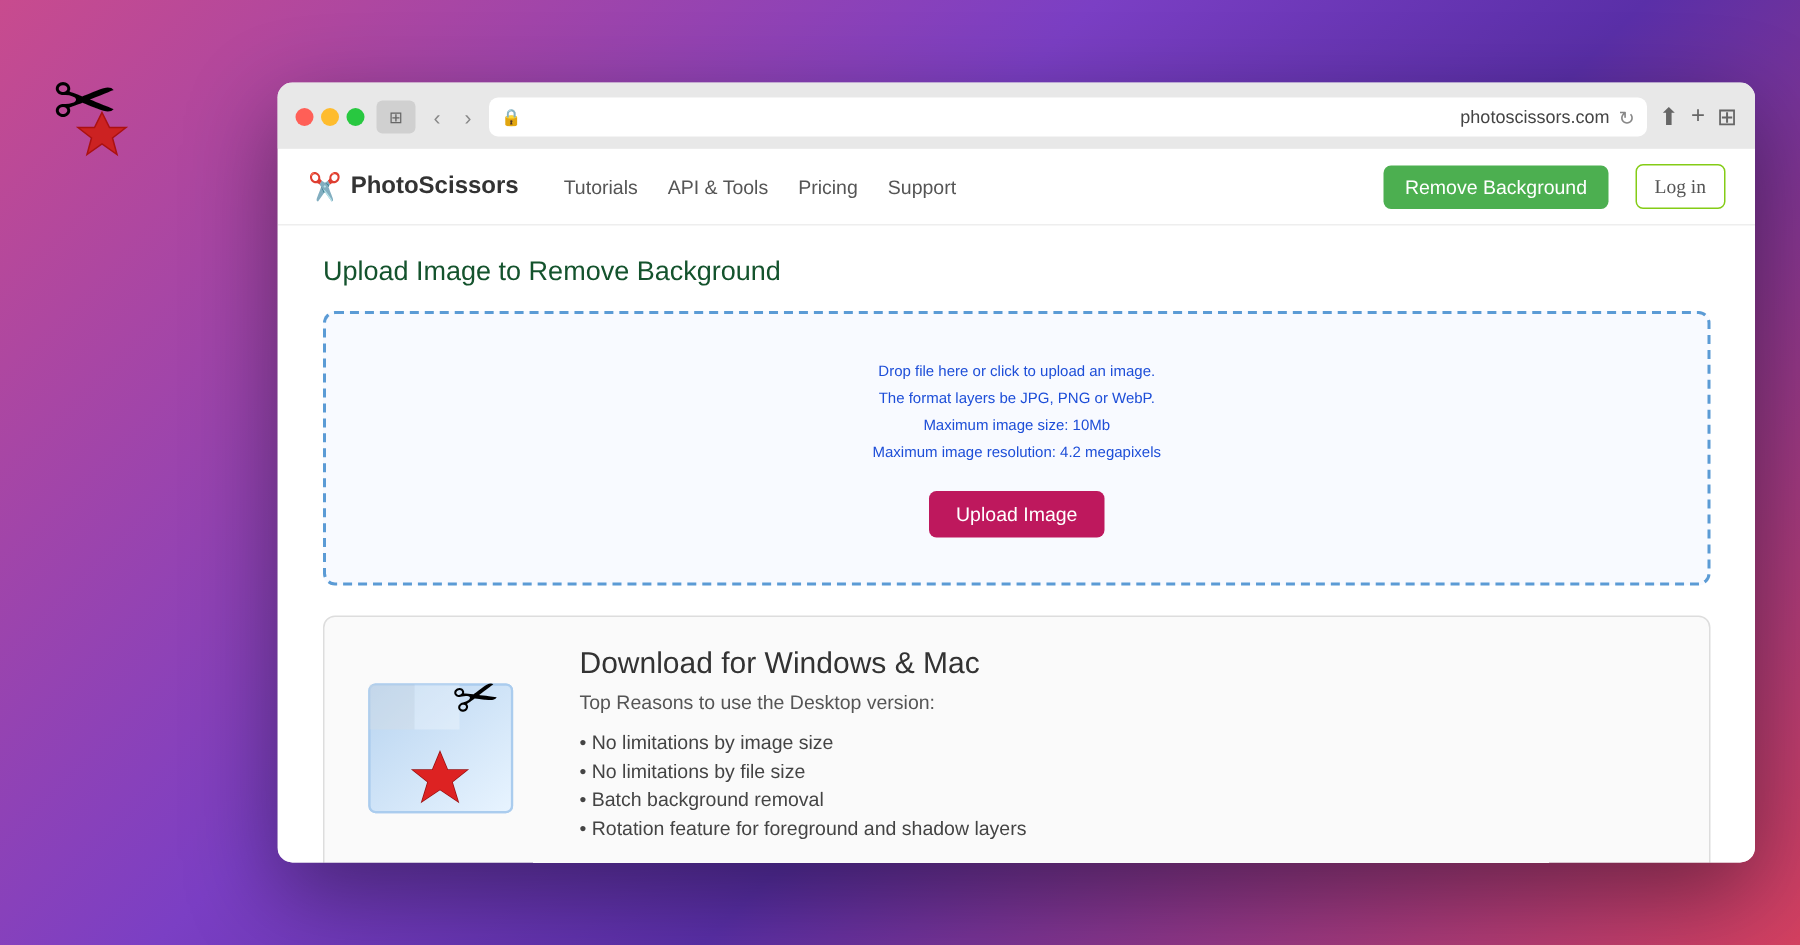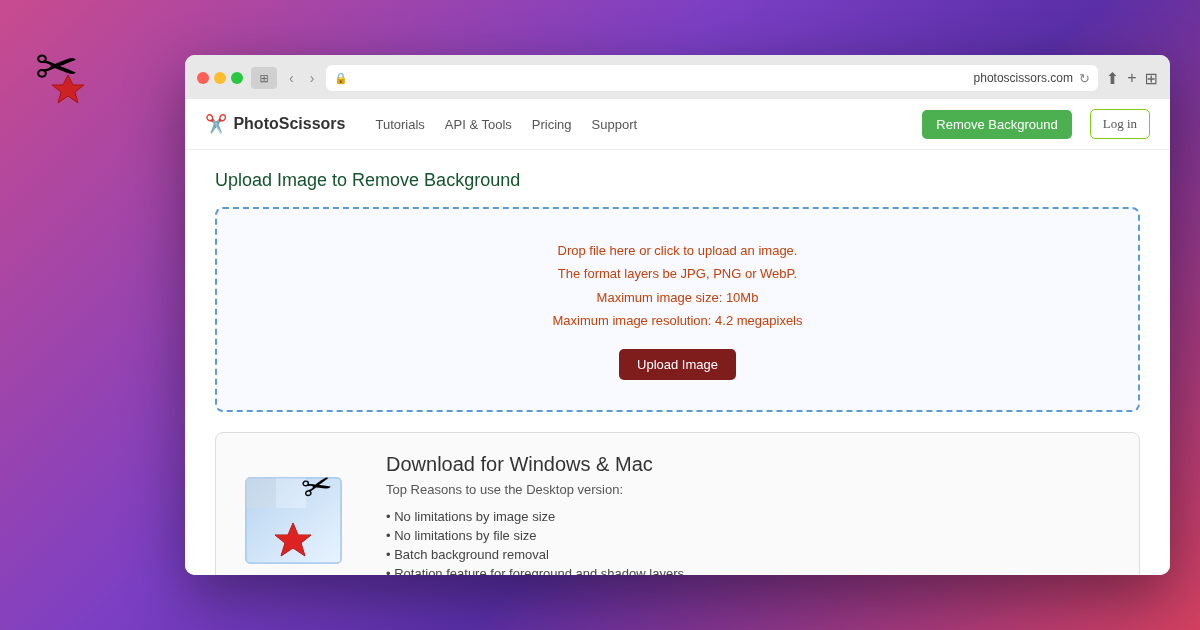--- a/index.html
+++ b/index.html
@@ -190,27 +190,27 @@
     
     .upload-area {
       border: 2px dashed #5b9bd5;
       border-radius: 8px;
       padding: 30px 20px;
       text-align: center;
       margin-bottom: 20px;
       background: #f8faff;
     }
     .upload-text {
-      font-size: 13px;
-      color: #c2410c;
+      font-size: 10px;
+      color: #1d4ed8;
       line-height: 1.8;
       margin-bottom: 16px;
     }
     .btn-upload {
-      background: #7f1d1d;
+      background: #be185d;
       color: white;
       border: none;
       padding: 8px 18px;
       border-radius: 5px;
       font-size: 13px;
       cursor: pointer;
     }
 
     
     .download-card {

